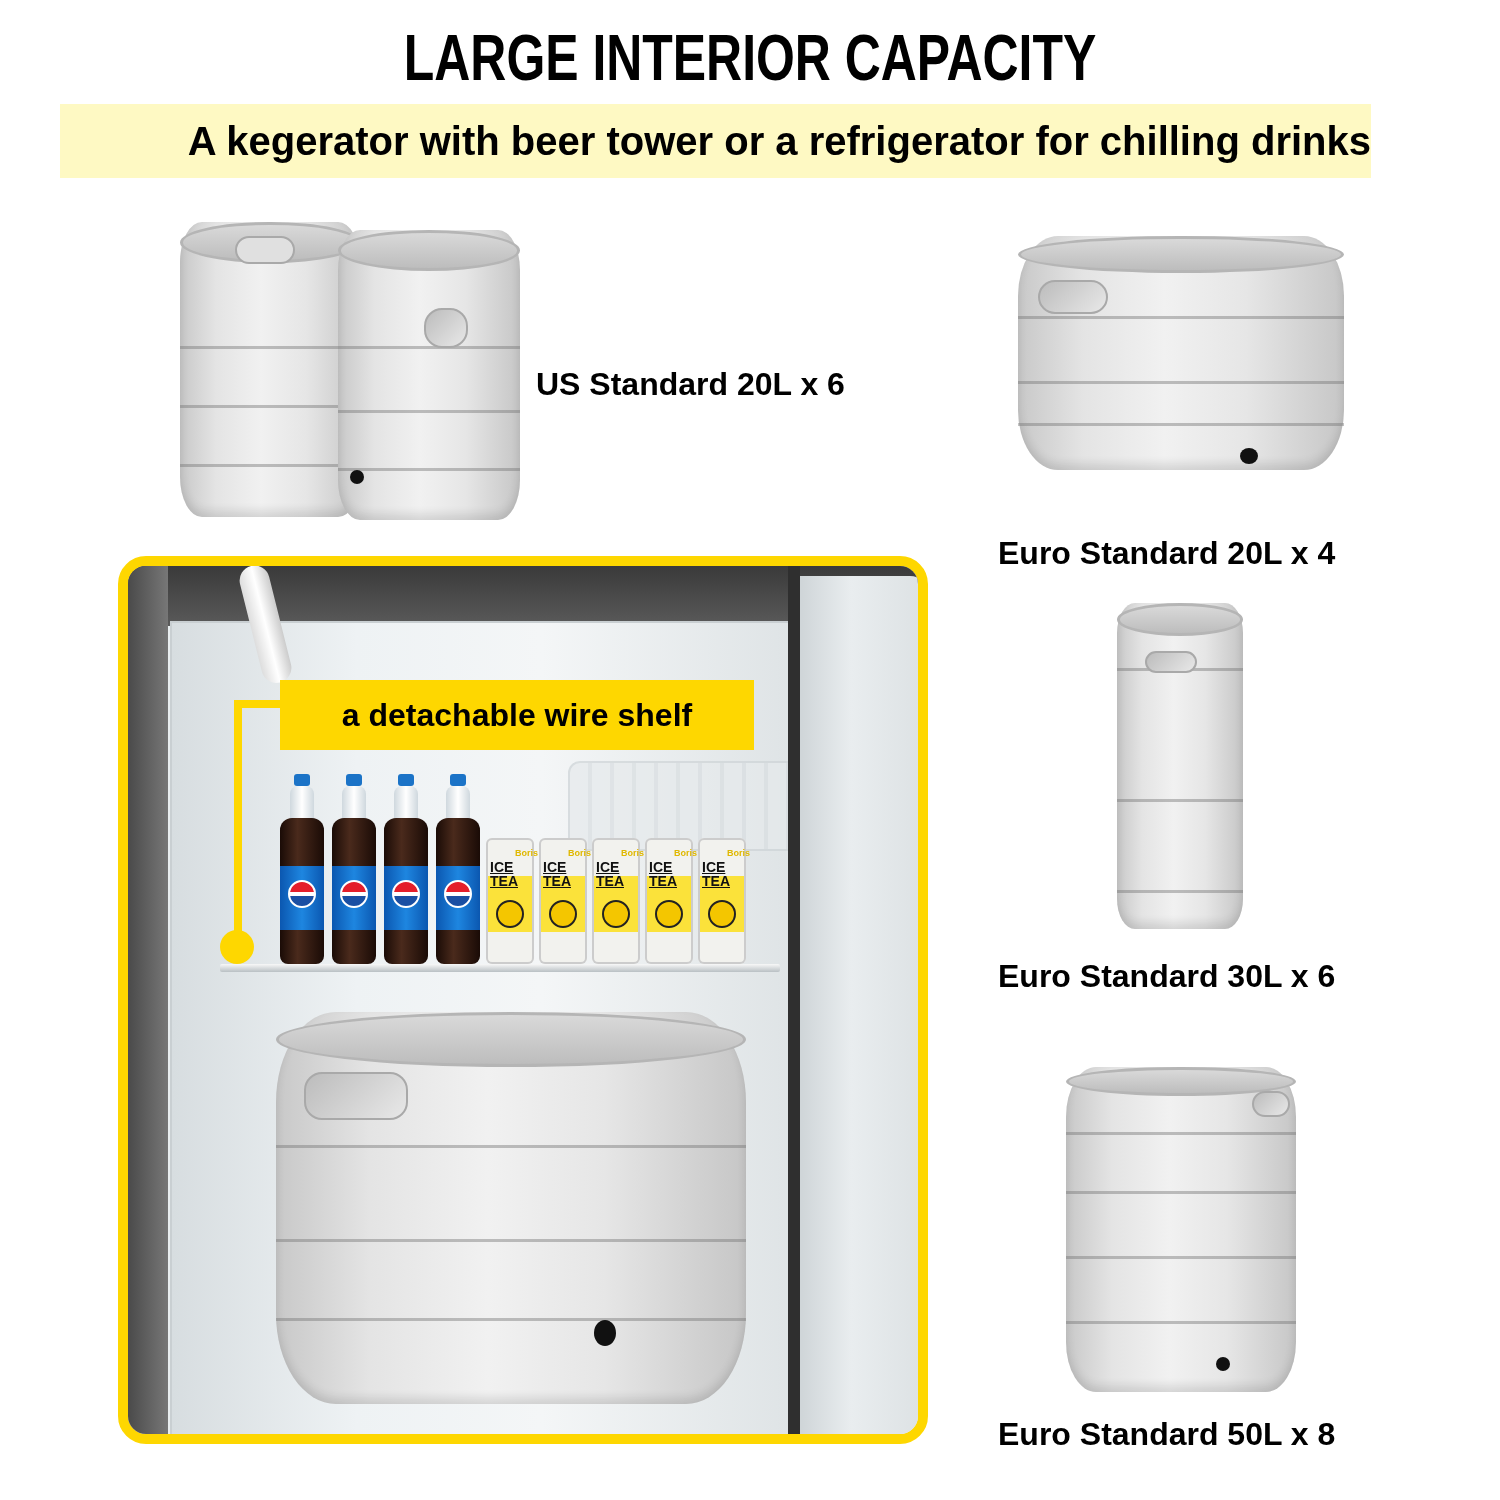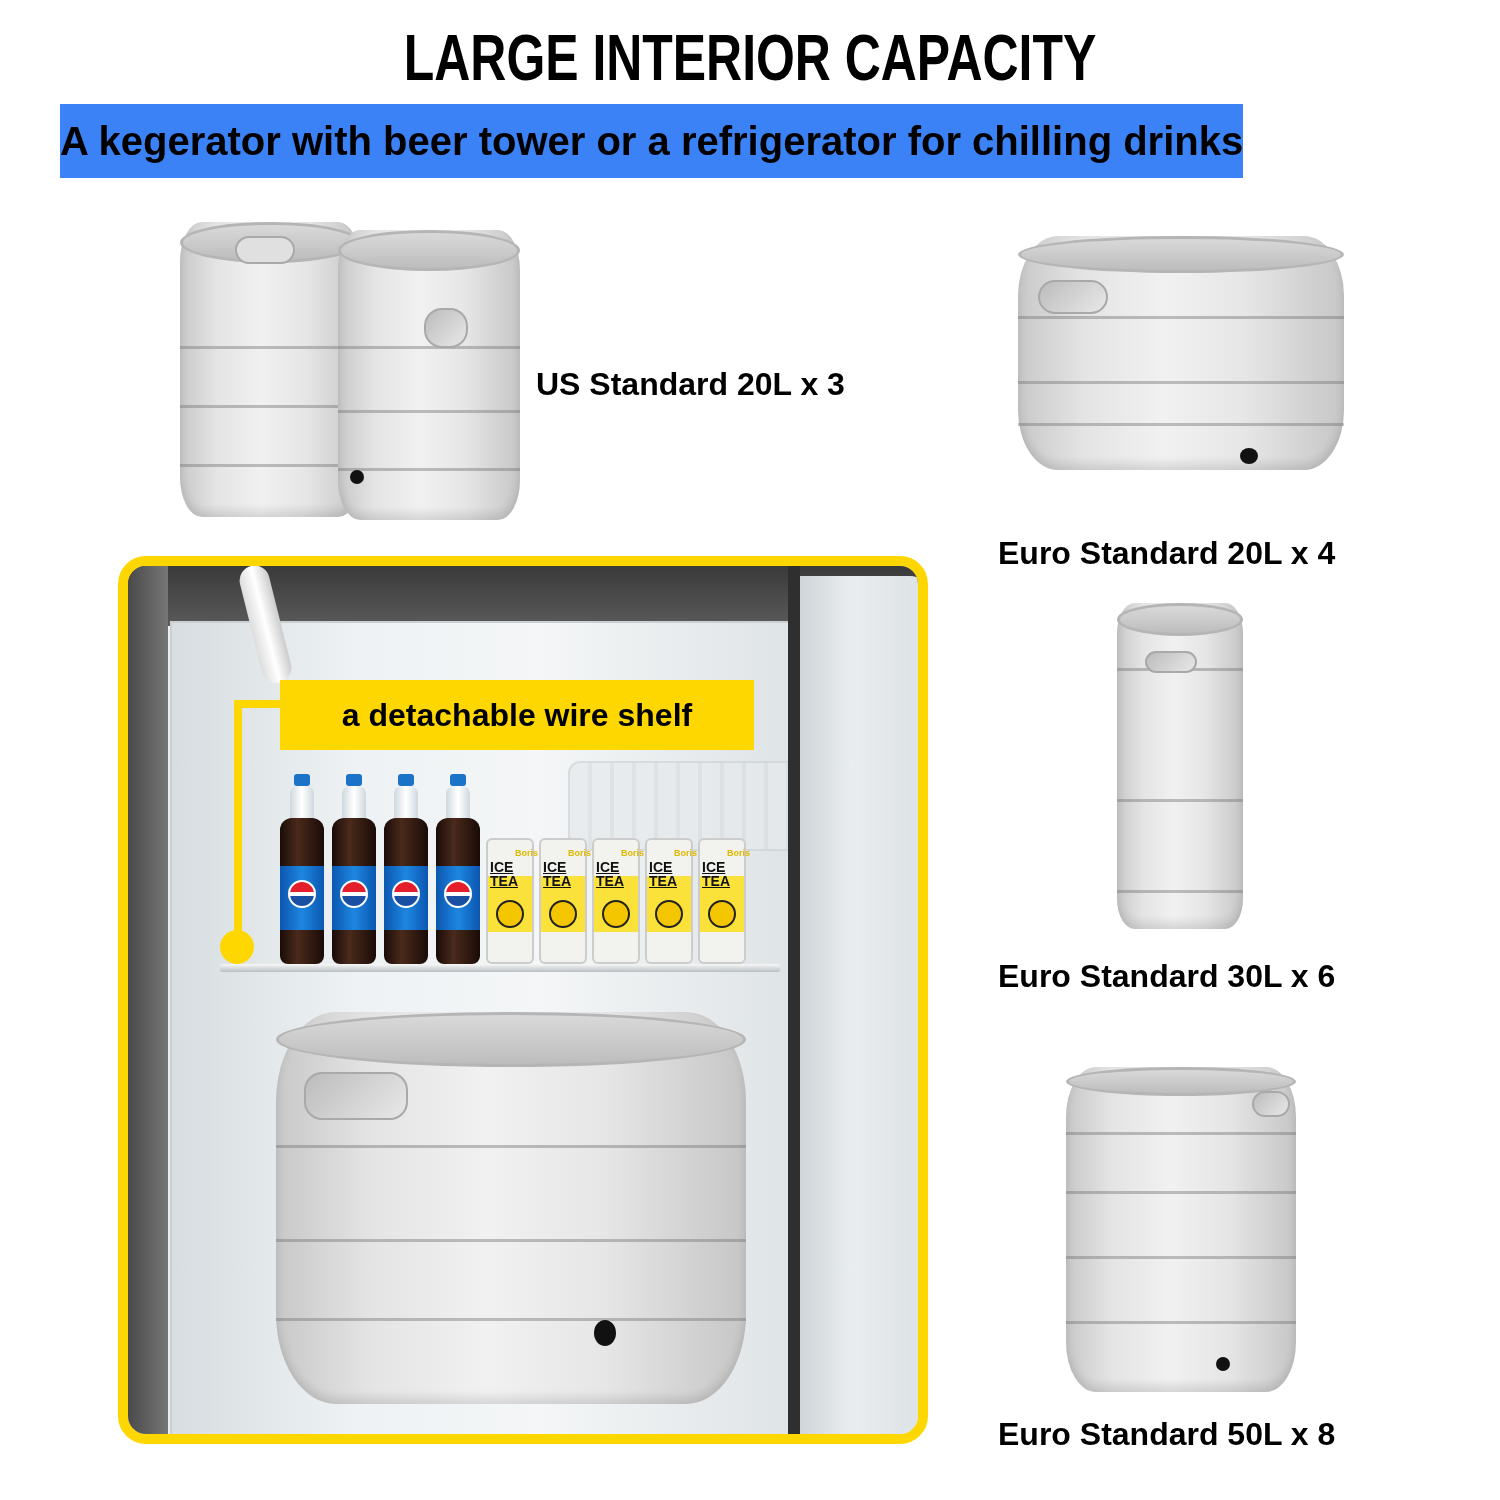--- a/index.html
+++ b/index.html
@@ -6,22 +6,22 @@
   html, body { width: 1500px; height: 1500px; background: #ffffff; overflow: hidden; }
   body { position: relative; font-family: "Liberation Sans", sans-serif; color: #000; }
 
   .title {
     position: absolute; left: 0; top: 18px; width: 1500px; text-align: center;
     font-family: "Liberation Sans", sans-serif; font-weight: 700; font-size: 64px;
     letter-spacing: 0px; transform: scaleX(0.78); transform-origin: center;
     line-height: 80px;
   }
   .banner {
-    position: absolute; left: 60px; top: 104px; width: 1183px; height: 74px;
-    background: #3b82f6; display: flex; align-items: center; justify-content: flex-start;
+    position: absolute; left: 60px; top: 104px; width: 1311px; height: 74px;
+    background: #fef9c3; display: flex; align-items: center; justify-content: flex-end;
   }
   .banner span { font-weight: 700; font-size: 40px; white-space: nowrap; }
 
   .label { position: absolute; font-weight: 700; font-size: 32px; white-space: nowrap; }
 
   
   .keg { position: absolute; }
   .keg .body {
     position: absolute; inset: 0; border-radius: 22px / 40px;
     background: linear-gradient(90deg, #c8c8c8 0%, #e4e4e4 20%, #f1f1f1 45%, #e6e6e6 70%, #c6c6c6 100%);
@@ -106,21 +106,21 @@
 </div>
 <div class="keg" style="left:338px; top:230px; width:182px; height:290px;">
   <div class="body"></div>
   <div class="rim"></div>
   <div class="band" style="top:40%"></div>
   <div class="band" style="top:62%"></div>
   <div class="band" style="top:82%"></div>
   <div class="handle" style="left:86px; top:78px; width:44px; height:40px;"></div>
   <div class="hole" style="left:12px; top:240px;"></div>
 </div>
-<div class="label" style="left:536px; top:366px;">US Standard 20L x 3</div>
+<div class="label" style="left:536px; top:366px;">US Standard 20L x 6</div>
 
 <div class="keg" style="left:1018px; top:236px; width:326px; height:234px;">
   <div class="body" style="border-radius: 40px / 60px;"></div>
   <div class="rim" style="height:16%"></div>
   <div class="band" style="top:34%"></div>
   <div class="band" style="top:62%"></div>
   <div class="band" style="top:80%"></div>
   <div class="handle" style="left:20px; top:44px; width:70px; height:34px;"></div>
   <div class="hole" style="left:222px; top:212px; width:18px; height:16px;"></div>
 </div>

